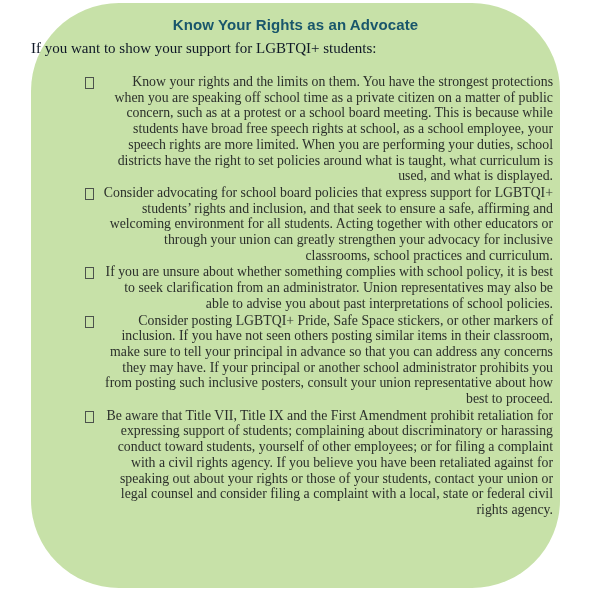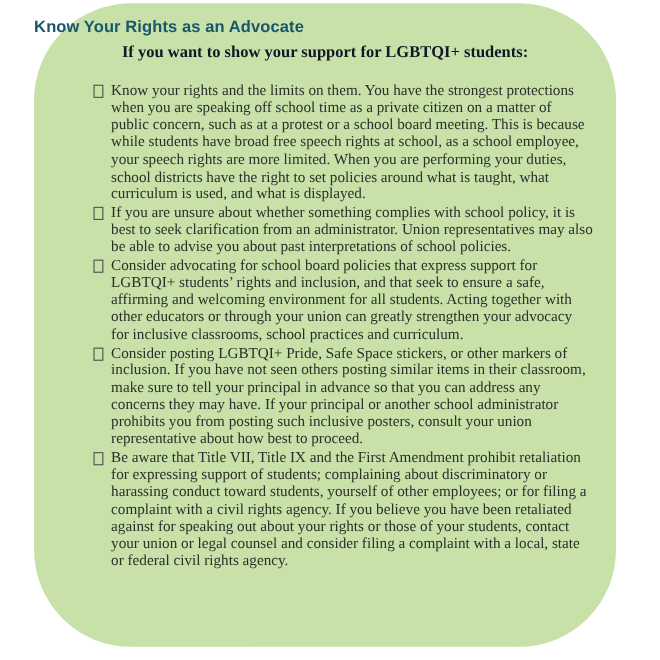--- a/index.html
+++ b/index.html
@@ -24,57 +24,57 @@
     height: 585px;
     background: #c7e1a8;
     border-radius: 88px;
   }
   .title {
     position: absolute;
     top: 13px;
     left: 0;
     right: 0;
     margin: 0;
-    text-align: left;
+    text-align: center;
     font-family: "Liberation Sans", sans-serif;
     font-size: 15px;
     font-weight: bold;
     letter-spacing: 0.1px;
     color: #19566b;
   }
   .subtitle {
     position: absolute;
     top: 37px;
     left: 0;
     right: 0;
     margin: 0;
-    text-align: center;
+    text-align: left;
     font-family: "Liberation Serif", serif;
     font-size: 15px;
-    font-weight: bold;
+    font-weight: normal;
     color: #0f1826;
   }
   .list {
     position: absolute;
     top: 71px;
     left: 53px;
     width: 469px;
     margin: 0;
     padding: 0;
     list-style: none;
     font-family: "Liberation Serif", serif;
   }
   .list li {
     position: relative;
     padding-left: 17px;
-    margin: 0 14px 1px 0;
+    margin: 0 0 1px 0;
     font-size: 13.8px;
     line-height: 15.7px;
     color: #2b2f2b;
-    text-align: left;
+    text-align: right;
   }
   .box-icon {
     position: absolute;
     left: 1px;
     top: 3px;
     width: 7px;
     height: 10px;
     border: 1px solid #4c524c;
     background: transparent;
   }
@@ -86,25 +86,25 @@
   <div class="card">
     <h1 class="title">Know Your Rights as an Advocate</h1>
     <h2 class="subtitle">If you want to show your support for LGBTQI+ students:</h2>
     <ul class="list">
       <li>
         <span class="box-icon"></span>
         <span>Know your rights and the limits on them. You have the strongest protections when you are speaking off school time as a private citizen on a matter of public concern, such as at a protest or a school board meeting. This is because while students have broad free speech rights at school, as a school employee, your speech rights are more limited. When you are performing your duties, school districts have the right to set policies around what is taught, what curriculum is used, and what is displayed.</span>
       </li>
       <li>
         <span class="box-icon"></span>
-        <span>If you are unsure about whether something complies with school policy, it is best to seek clarification from an administrator. Union representatives may also be able to advise you about past interpretations of school policies.</span>
+        <span>Consider advocating for school board policies that express support for LGBTQI+ students’ rights and inclusion, and that seek to ensure a safe, affirming and welcoming environment for all students. Acting together with other educators or through your union can greatly strengthen your advocacy for inclusive classrooms, school practices and curriculum.</span>
       </li>
       <li>
         <span class="box-icon"></span>
-        <span>Consider advocating for school board policies that express support for LGBTQI+ students’ rights and inclusion, and that seek to ensure a safe, affirming and welcoming environment for all students. Acting together with other educators or through your union can greatly strengthen your advocacy for inclusive classrooms, school practices and curriculum.</span>
+        <span>If you are unsure about whether something complies with school policy, it is best to seek clarification from an administrator. Union representatives may also be able to advise you about past interpretations of school policies.</span>
       </li>
       <li>
         <span class="box-icon"></span>
         <span>Consider posting LGBTQI+ Pride, Safe Space stickers, or other markers of inclusion. If you have not seen others posting similar items in their classroom, make sure to tell your principal in advance so that you can address any concerns they may have. If your principal or another school administrator prohibits you from posting such inclusive posters, consult your union representative about how best to proceed.</span>
       </li>
       <li>
         <span class="box-icon"></span>
         <span>Be aware that Title VII, Title IX and the First Amendment prohibit retaliation for expressing support of students; complaining about discriminatory or harassing conduct toward students, yourself of other employees; or for filing a complaint with a civil rights agency. If you believe you have been retaliated against for speaking out about your rights or those of your students, contact your union or legal counsel and consider filing a complaint with a local, state or federal civil rights agency.</span>
       </li>
     </ul>

